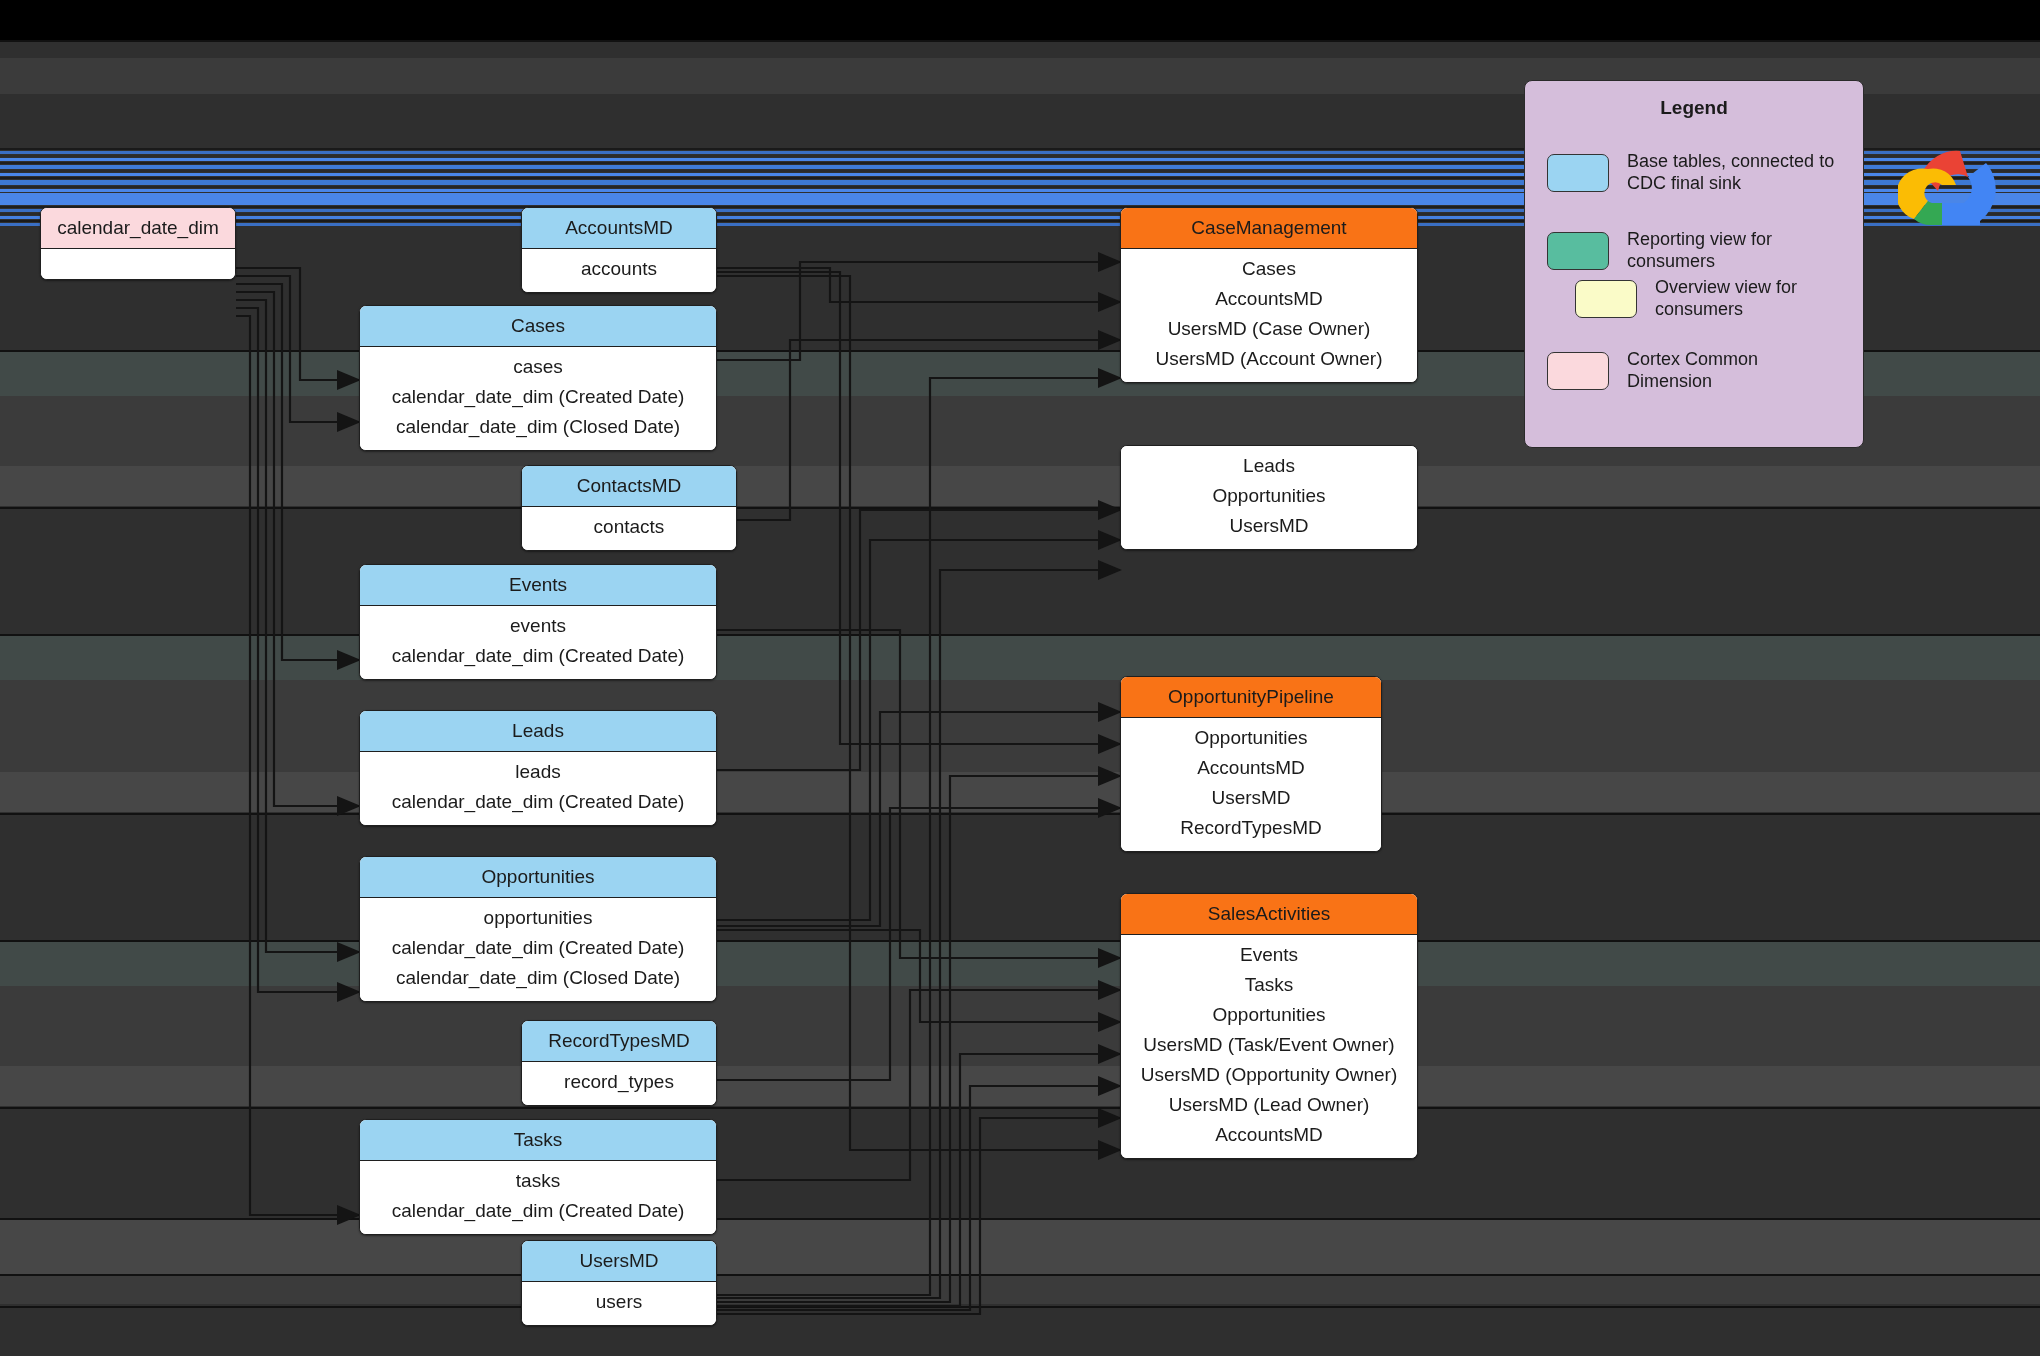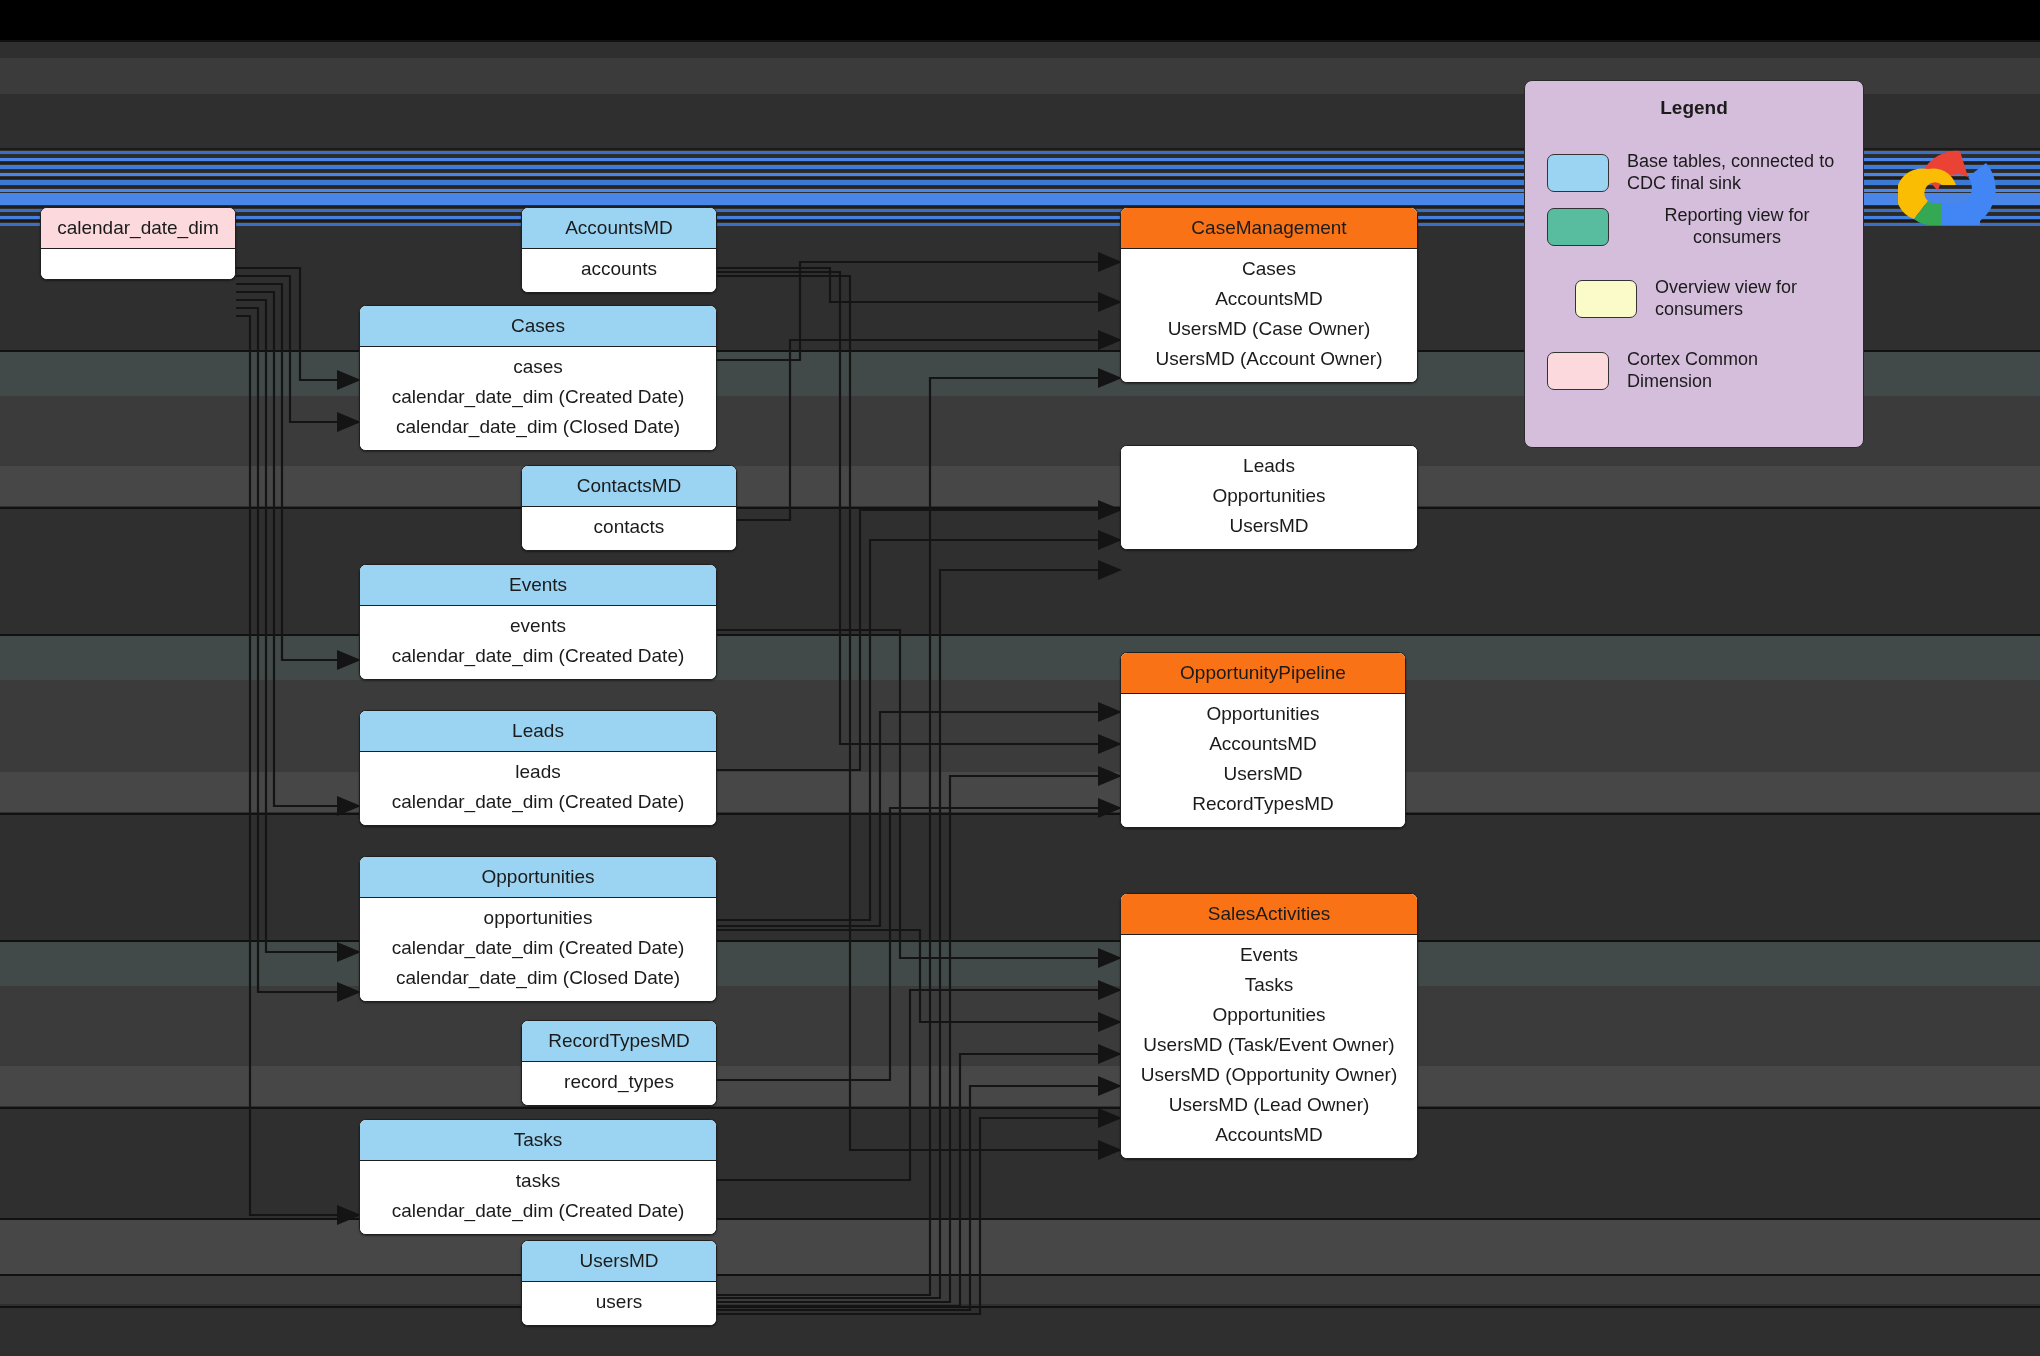--- a/index.html
+++ b/index.html
@@ -294,21 +294,21 @@
             <div class="row">UsersMD (Account Owner)</div>
           </div>
         </div>
         <div class="node" style="left: 1120px; top: 405px; width: 298px;">
           <div class="body">
             <div class="row">Leads</div>
             <div class="row">Opportunities</div>
             <div class="row">UsersMD</div>
           </div>
         </div>
-        <div class="node" style="left: 1120px; top: 612px; width: 286px;">
+        <div class="node" style="left: 1120px; top: 636px; width: 262px;">
           <div class="title t-report">OpportunityPipeline</div>
           <div class="body">
             <div class="row">Opportunities</div>
             <div class="row">AccountsMD</div>
             <div class="row">UsersMD</div>
             <div class="row">RecordTypesMD</div>
           </div>
         </div>
         <div class="node" style="left: 1120px; top: 853px; width: 298px;">
           <div class="title t-report">SalesActivities</div>
@@ -324,21 +324,21 @@
         </div>
       </div>
 
     <div class="legend">
       <div class="legend-title">Legend</div>
       <div id="legend-rows">
           <div class="legend-row" style="top: 70px;">
             <div class="swatch" style="background: rgb(155, 212, 242);"></div>
             <div class="legend-text">Base tables, connected to CDC final sink</div>
           </div>
-          <div class="legend-row" style="top: 124px; text-align: center;">
+          <div class="legend-row" style="top: 148px;">
             <div class="swatch" style="background: rgb(88, 189, 159);"></div>
             <div class="legend-text">Reporting view for consumers</div>
           </div>
           <div class="legend-row" style="top: 196px; padding-left: 28px;">
             <div class="swatch" style="background: rgb(250, 251, 200);"></div>
             <div class="legend-text">Overview view for consumers</div>
           </div>
           <div class="legend-row" style="top: 268px;">
             <div class="swatch" style="background: rgb(251, 217, 221);"></div>
             <div class="legend-text">Cortex Common Dimension</div>

